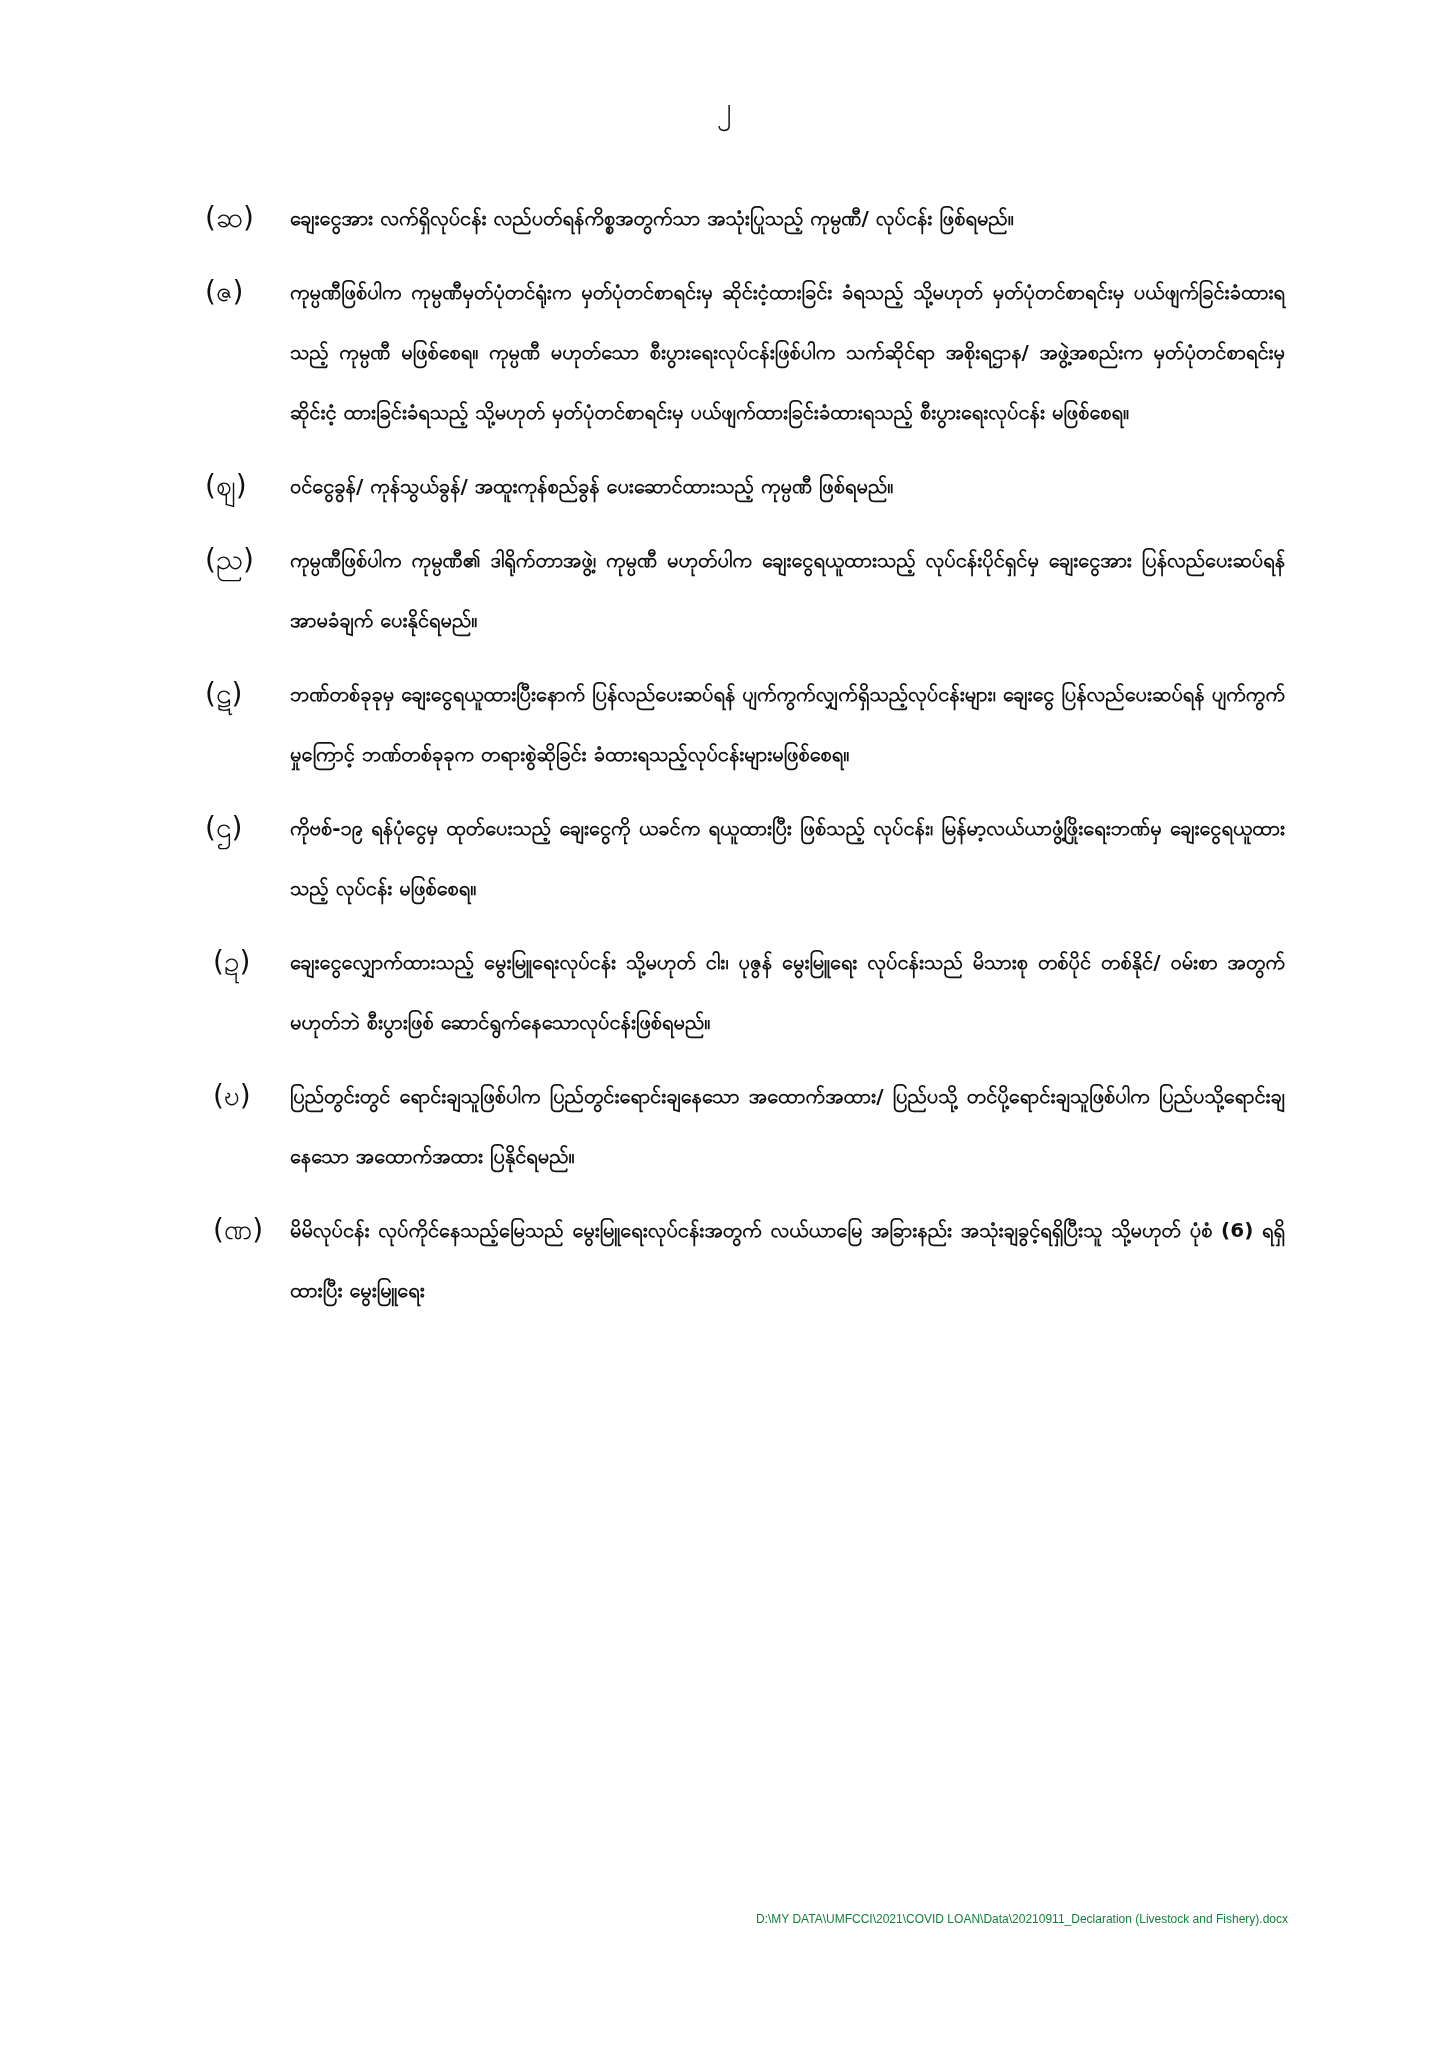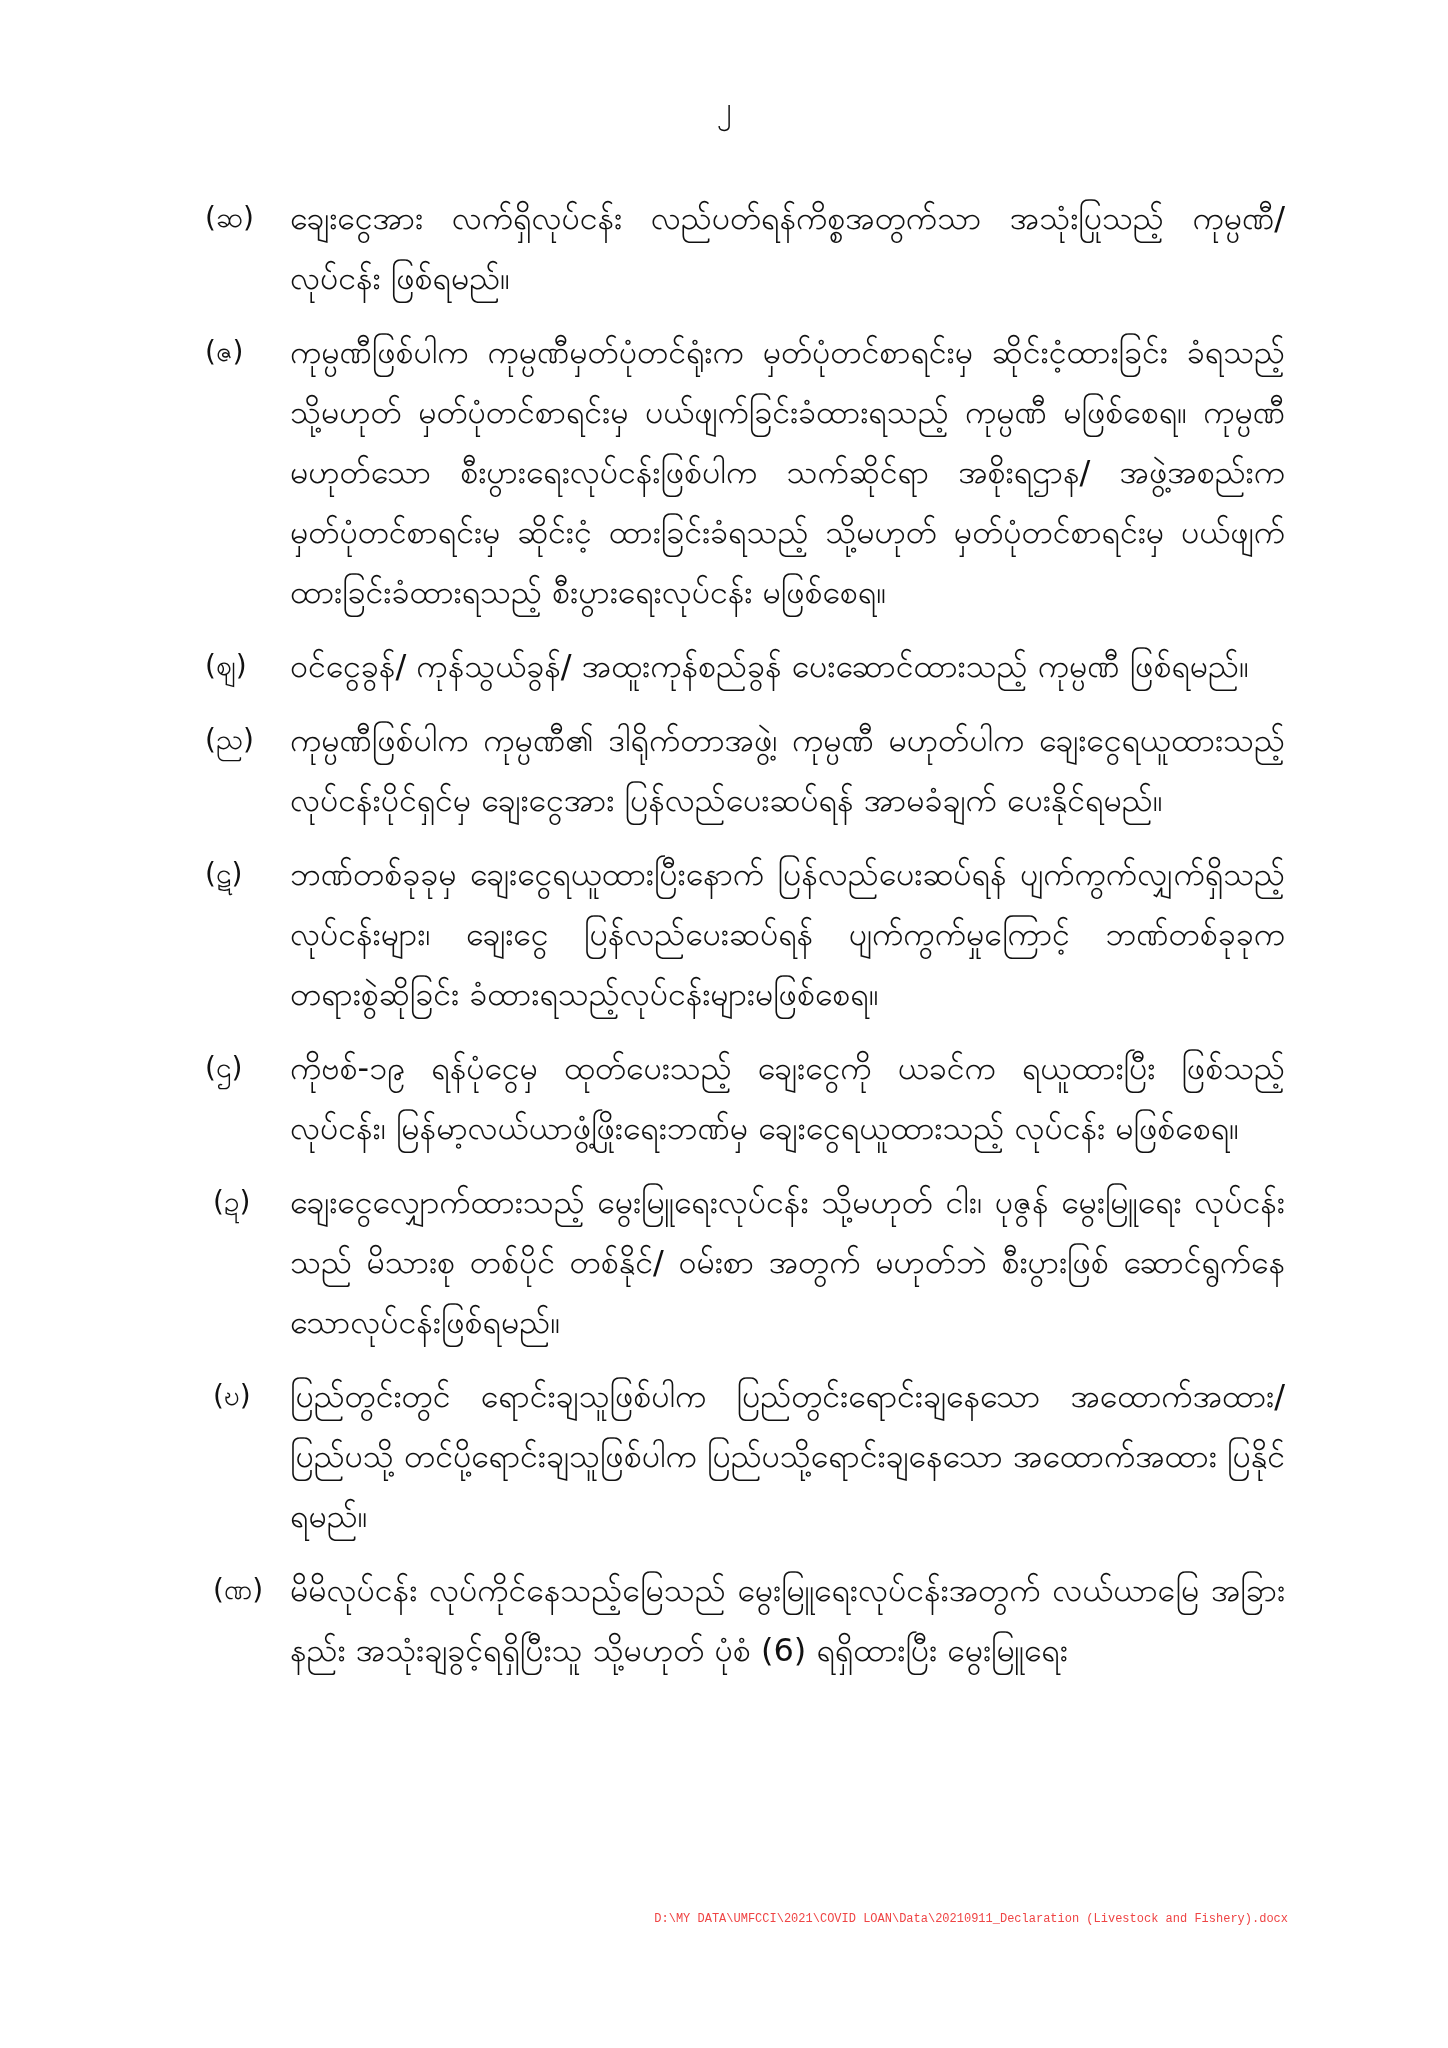--- a/index.html
+++ b/index.html
@@ -35,36 +35,37 @@
       align-items: flex-start;
       margin-bottom: 14px;
     }
     .item-label {
       flex: 0 0 85px;
       font-size: 28px;
       line-height: 60px;
     }
     .item-text {
       flex: 1 1 auto;
-      font-size: 32px;
+      font-size: 20px;
       line-height: 60px;
       text-align: justify;
       text-align-last: left;
+      font-weight: bold;
     }
     .item.indent-label .item-label {
       padding-left: 8px;
       flex-basis: 77px;
     }
     .footer-path {
       position: absolute;
       top: 1912px;
       right: 160px;
-      font-family: Liberation Mono, monospace;
+      font-family: Liberation Sans, sans-serif;
       font-size: 12px;
-      color: #ef4444;
+      color: #15803d;
       white-space: nowrap;
     }
   </style>
 </head>
 <body>
 
 <div class="page-number">၂</div>
 
 <div class="content">
   <div class="item">

